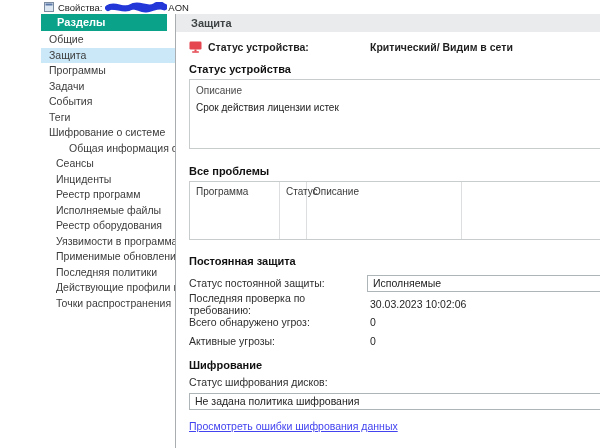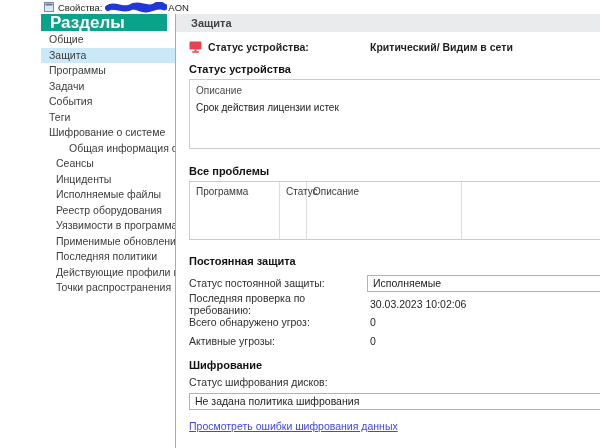--- a/index.html
+++ b/index.html
@@ -13,21 +13,21 @@
 
   
   .titlebar{height:14px;display:flex;align-items:center;padding-left:3px;font-size:9.5px;color:#222;}
   .titlebar .win-ico{width:10px;height:10px;margin-right:4px;flex:0 0 auto;}
   .titlebar .scribble{margin:0 1px 0 3px;height:11px;}
 
   
   .content-row{display:flex;height:434px;}
   .sidebar{width:134px;flex:0 0 auto;background:#fff;}
   .sb-header{width:126px;height:17px;background:var(--teal);color:#fff;font-weight:bold;
-             font-size:17px;line-height:17px;padding-left:9px;}
+             font-size:11px;line-height:17px;padding-left:16px;}
   .sb-items{padding-top:1px;}
   .sb-item{height:15.5px;line-height:15.5px;font-size:10.5px;color:#3c3c3c;padding-left:8px;
            white-space:nowrap;overflow:hidden;cursor:default;}
   .sb-item.ind1{padding-left:15px;}
   .sb-item.ind2{padding-left:28px;}
   .sb-item.selected{background:var(--sel);}
   .v-divider{width:1px;background:#a9adb0;flex:0 0 auto;}
 
   .main{width:441px;flex:0 0 auto;background:#fff;}
   .main-header{height:18px;background:var(--hdrgray);color:#3f4345;font-weight:bold;
@@ -97,20 +97,21 @@
           <div class="sb-item ind0">Общие</div>
           <div class="sb-item ind0 selected">Защита</div>
           <div class="sb-item ind0">Программы</div>
           <div class="sb-item ind0">Задачи</div>
           <div class="sb-item ind0">События</div>
           <div class="sb-item ind0">Теги</div>
           <div class="sb-item ind0">Шифрование о системе</div>
           <div class="sb-item ind2">Общая информация о системе</div>
           <div class="sb-item ind1">Сеансы</div>
           <div class="sb-item ind1">Инциденты</div>
+          <div class="sb-item ind1">Реестр программ</div>
           <div class="sb-item ind1">Исполняемые файлы</div>
           <div class="sb-item ind1">Реестр оборудования</div>
           <div class="sb-item ind1">Уязвимости в программах</div>
           <div class="sb-item ind1">Применимые обновления</div>
           <div class="sb-item ind1">Последняя политики</div>
           <div class="sb-item ind1">Действующие профили политик</div>
           <div class="sb-item ind1">Точки распространения</div>
         </div>
     </aside>
 

